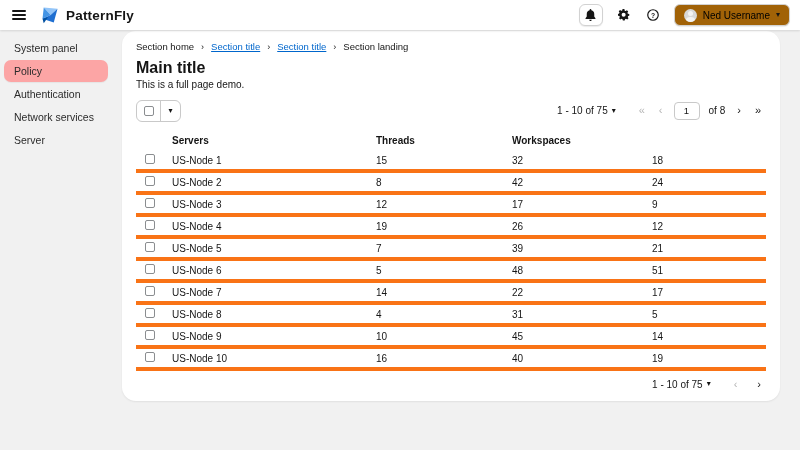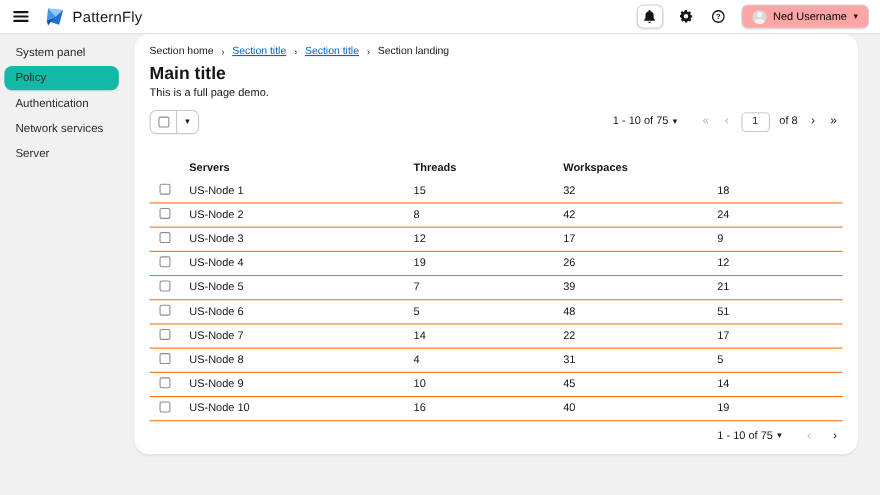--- a/index.html
+++ b/index.html
@@ -14,46 +14,46 @@
   .masthead {
     height:30px; background:#ffffff;
     display:flex; align-items:center;
     padding:0 10px 0 8px;
     box-shadow:0 1px 2px rgba(0,0,0,.12);
     position:relative; z-index:5;
   }
   .hamburger { width:14px; height:10px; display:flex; flex-direction:column; justify-content:space-between; cursor:pointer; margin:0 14px 0 4px; }
   .hamburger span { display:block; height:1.6px; background:#151515; border-radius:1px; }
   .brand { display:flex; align-items:center; gap:6px; }
-  .brand-text { font-size:13.5px; font-weight:normal; letter-spacing:.2px; }
+  .brand-text { font-size:13.5px; font-weight:bold; letter-spacing:.2px; }
   .masthead-right { margin-left:auto; display:flex; align-items:center; gap:13px; }
   .icon-button {
     background:#ffffff; border:1px solid #d2d2d2; border-radius:6px;
     width:24px; height:22px; display:flex; align-items:center; justify-content:center;
     box-shadow:0 1px 1px rgba(0,0,0,.08); cursor:pointer;
   }
   .plain-icon { background:none; border:none; width:16px; height:16px; display:flex; align-items:center; justify-content:center; cursor:pointer; }
   .user-button {
     display:flex; align-items:center; gap:6px;
-    background:#fca5a5; border:1px solid #d2d2d2; border-radius:6px;
+    background:#a16207; border:1px solid #d2d2d2; border-radius:6px;
     height:22px; padding:0 9px; cursor:pointer; font-size:10px;
     box-shadow:0 1px 1px rgba(0,0,0,.08);
   }
   .avatar { width:13px; height:13px; border-radius:50%; background:#d8d8d8; position:relative; overflow:hidden; }
   .avatar::before { content:""; position:absolute; top:2px; left:4px; width:5px; height:5px; border-radius:50%; background:#f3f3f3; }
   .avatar::after { content:""; position:absolute; top:8px; left:2px; width:9px; height:6px; border-radius:50% 50% 0 0; background:#f3f3f3; }
   .caret { font-size:8px; color:#151515; line-height:1; }
   
   .page-body { display:flex; height:300px; }
   .sidebar { width:112px; flex:0 0 112px; padding-top:6px; }
   .nav-item {
     font-size:10.5px; color:#2b2b2b; padding:5px 10px; margin:1px 4px;
     border-radius:7px; cursor:pointer; white-space:nowrap;
   }
-  .nav-item.selected { background:#14b8a6; font-weight:400; box-shadow:0 1px 1px rgba(0,0,0,.05); }
+  .nav-item.selected { background:#fca5a5; font-weight:400; box-shadow:0 1px 1px rgba(0,0,0,.05); }
   .content { flex:1; padding:1px 20px 0 10px; }
   .card {
     background:#ffffff; border-radius:14px;
     box-shadow:0 1px 2px rgba(0,0,0,.07);
     padding:9px 14px 5px 14px;
   }
   
   .breadcrumb { display:flex; align-items:flex-end; gap:7px; font-size:9.5px; height:12px; }
   .crumb { color:#151515; }
   .crumb.link { color:#0066cc; text-decoration:underline; cursor:pointer; }
@@ -70,24 +70,24 @@
   .pagination { margin-left:auto; display:flex; align-items:center; gap:4px; }
   .pag-range { display:flex; align-items:center; gap:4px; margin-right:14px; cursor:pointer;text-align:right; }
   .pag-btn { background:none; border:none; font-size:11px; font-family:inherit; color:#151515; cursor:pointer; padding:2px 5px; line-height:1; }
   .pag-btn.disabled { color:#b5b5b5; cursor:default; }
   .page-input {
     width:26px; height:18px; border:1px solid #c9c9c9; border-radius:4px;
     text-align:center; font-size:9.5px; font-family:inherit; color:#151515; margin:0 2px;
   }
   .pag-of { margin:0 3px; }
   
-  .table { margin-top:20px; }
+  .table { margin-top:8px; }
   .t-row { display:grid; grid-template-columns:36px 204px 136px 140px 1fr; align-items:center; }
   .t-head { height:21px; font-weight:bold; }
-  .t-body-row { height:22px; border-bottom:1px solid #f97316; }
+  .t-body-row { height:22px; border-bottom:4px solid #f97316; }
   .t-cell { font-size:10px; }
   .t-check { padding-left:9px; }
   
   .table-footer { display:flex; justify-content:flex-end; align-items:center; height:24px; margin-top:1px; }
 </style>
 </head>
 <body>
 
 <header class="masthead">
   <div class="hamburger">

